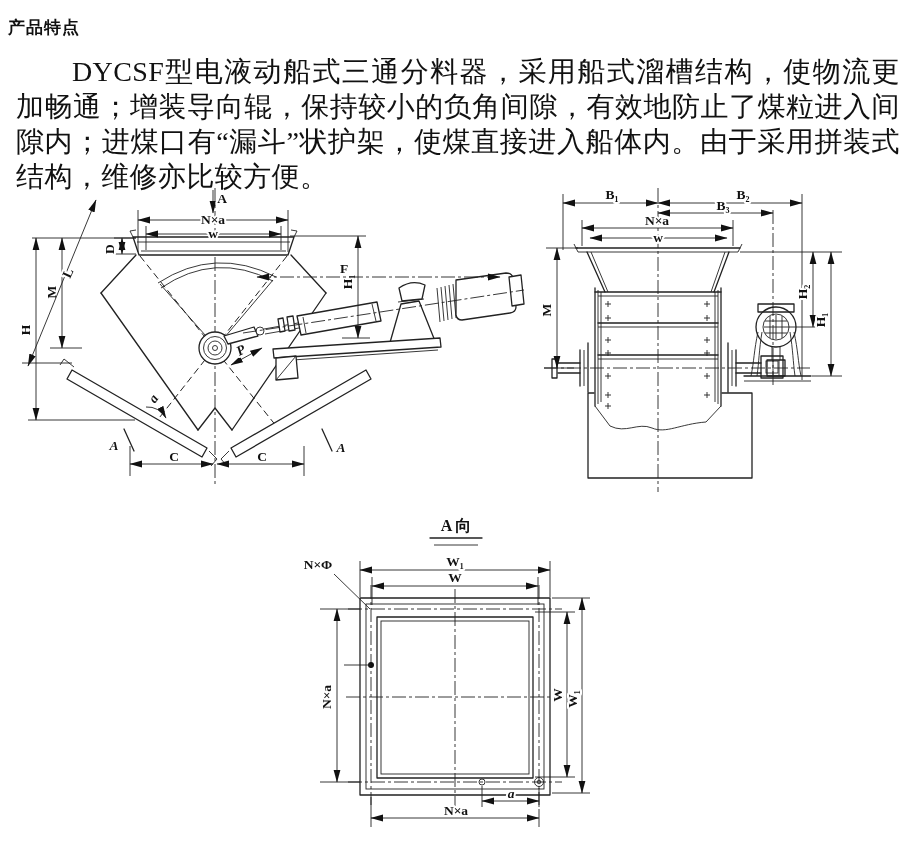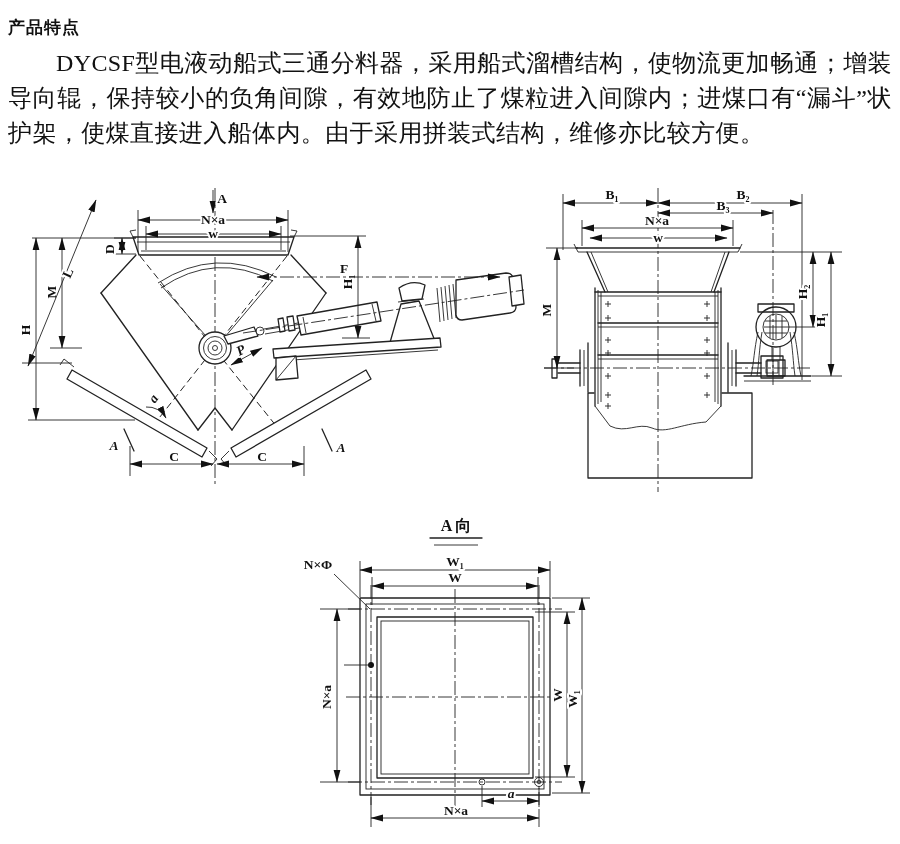--- a/index.html
+++ b/index.html
@@ -1,20 +1,20 @@
 <!DOCTYPE html>
 <html><head>
 <meta charset="utf-8">
 <style>
   html,body{margin:0;padding:0;background:#e8e8e8;}
   #page{position:relative;width:900px;height:844px;background:#ffffff;overflow:hidden;
         font-family:"Liberation Serif",serif;color:#111;}
   #page-title{position:absolute;left:8px;top:16px;margin:0;font-family:"Liberation Sans",sans-serif;
         font-weight:700;font-size:17px;letter-spacing:1px;}
-  #intro{position:absolute;left:8px;top:46px;width:884px;margin:0;font-size:24px;line-height:35px;
+  #intro{position:absolute;left:8px;top:46px;width:884px;margin:8px;font-size:28px;line-height:35px;
         text-indent:2em;text-align:justify;letter-spacing:0.4px;}
   .diag{position:absolute;}
   
   .ln{stroke:#222;stroke-width:1.3;fill:none;stroke-linecap:round;stroke-linejoin:round;}
   .tn{stroke:#222;stroke-width:0.9;fill:none;}
   .wh{fill:#fff;}
   .dm{stroke:#222;stroke-width:0.9;fill:none;}
   .dsh{stroke-dasharray:7 4;stroke-width:1;}
   .cl{stroke-dasharray:14 3 3 3;stroke-width:0.9;}
   text.dt{font:bold 13.5px "Liberation Serif",serif;fill:#111;text-anchor:middle;

